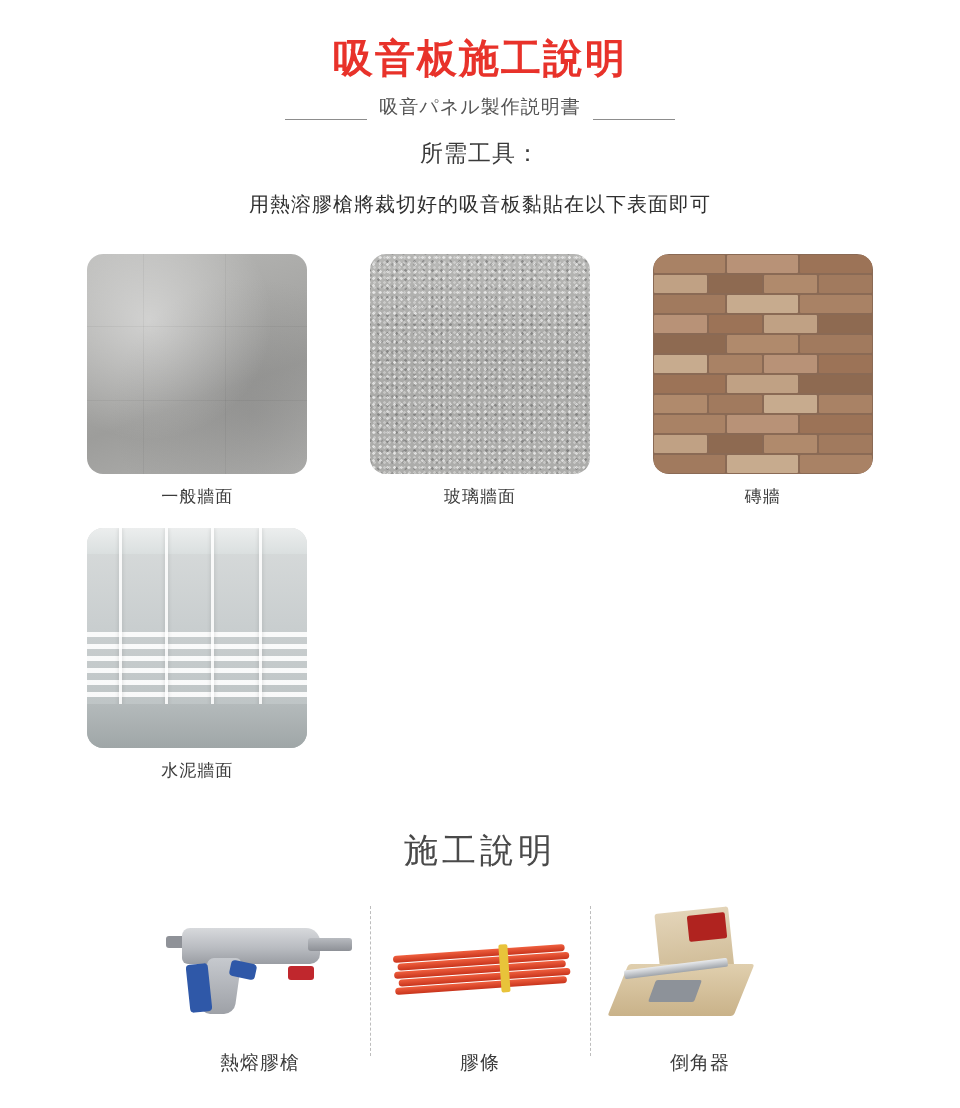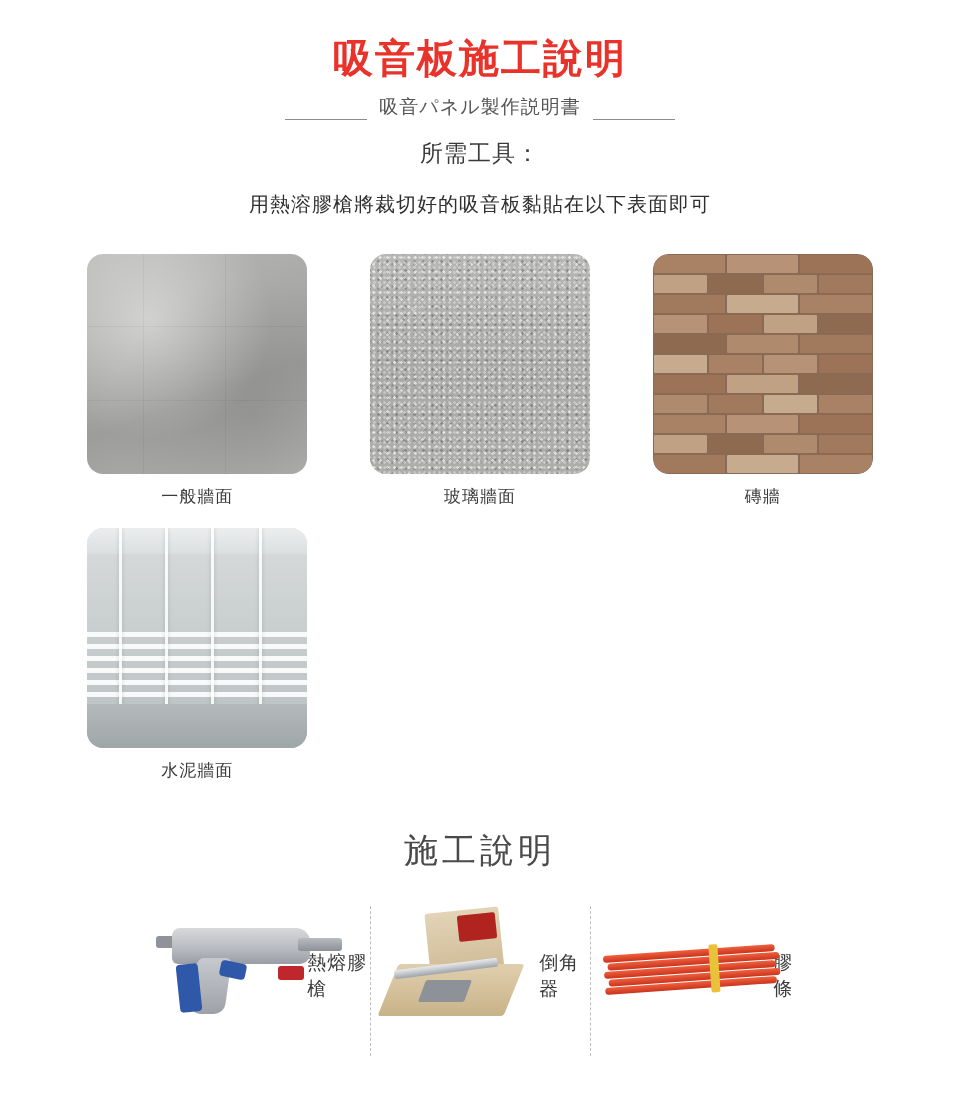--- a/index.html
+++ b/index.html
@@ -231,21 +231,21 @@
   }
   .tools {
     margin-top: 28px;
     display: flex;
     justify-content: center;
     align-items: stretch;
   }
   .tool {
     width: 220px;
     display: flex;
-    flex-direction: row;
+    flex-direction: column;
     align-items: center;
     position: relative;
   }
   .tool + .tool::before {
     content: "";
     position: absolute;
     left: 0; top: 4px;
     height: 150px;
     border-left: 1px dashed #bdbdbd;
   }
@@ -515,43 +515,43 @@
       <div class="tool-art">
         <div class="gun-rod"></div>
         <div class="gun-body"></div>
         <div class="gun-nozzle"></div>
         <div class="gun-handle"></div>
         <div class="gun-foot"></div>
         <div class="gun-trigger"></div>
         <div class="gun-red"></div>
       </div>
       <div class="tool-caption">熱熔膠槍</div>
-    </div>
-
-    <div class="tool">
-      <div class="tool-art">
-        <div class="cham-bag"></div>
-        <div class="cham-label"></div>
-        <div class="cham-base"></div>
-        <div class="cham-blade"></div>
-        <div class="cham-clip"></div>
-      </div>
-      <div class="tool-caption">倒角器</div>
     </div>
 
     <div class="tool">
       <div class="tool-art">
         <div class="sticks" id="sticksArt">
             <div class="stick" style="top: 32px; left: 0px;"></div>
             <div class="stick" style="top: 24px; left: 4px;"></div>
             <div class="stick" style="top: 16px; left: 0px;"></div>
             <div class="stick" style="top: 8px; left: 4px;"></div>
             <div class="stick" style="top: 0px; left: 0px;"></div>
           <div class="band"></div>
         </div>
       </div>
       <div class="tool-caption">膠條</div>
     </div>
 
+    <div class="tool">
+      <div class="tool-art">
+        <div class="cham-bag"></div>
+        <div class="cham-label"></div>
+        <div class="cham-base"></div>
+        <div class="cham-blade"></div>
+        <div class="cham-clip"></div>
+      </div>
+      <div class="tool-caption">倒角器</div>
+    </div>
+
 
   </div>
 
 </div>
 
 </body></html>

